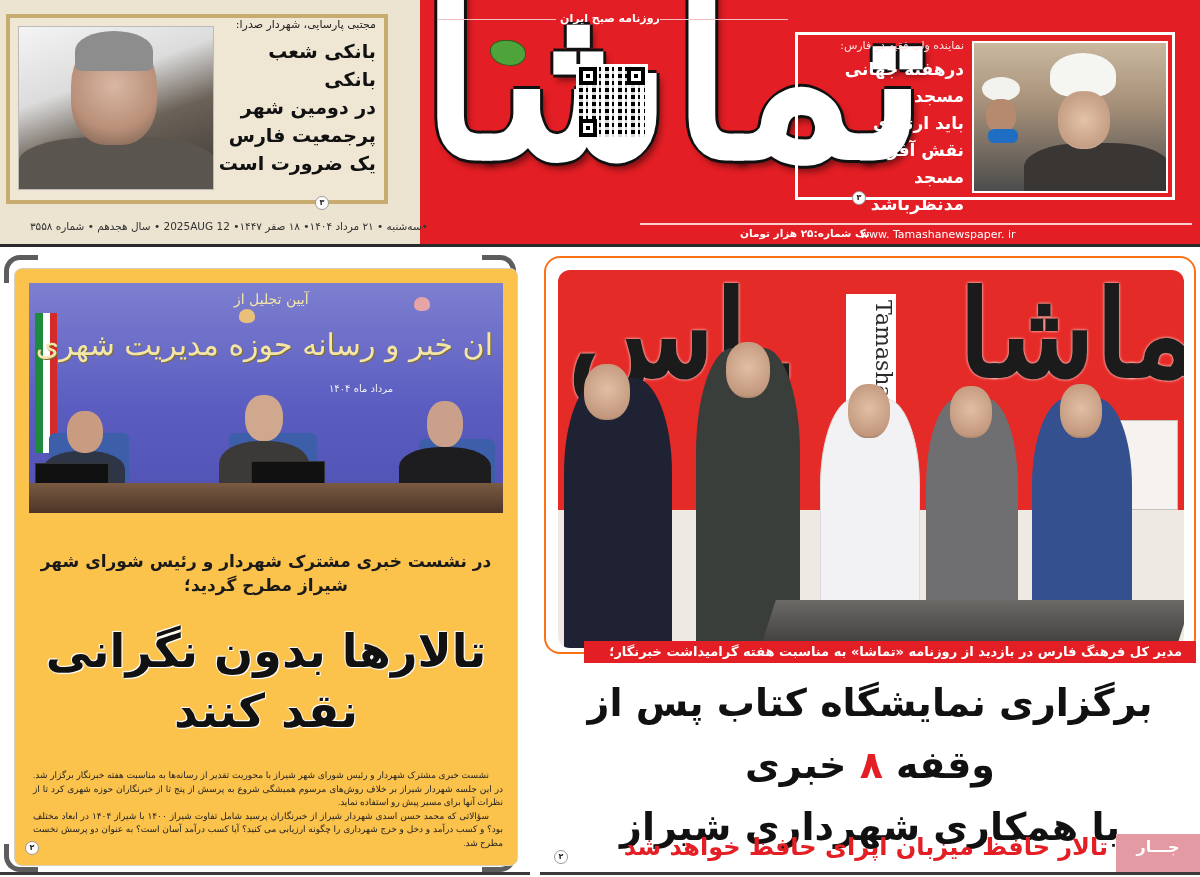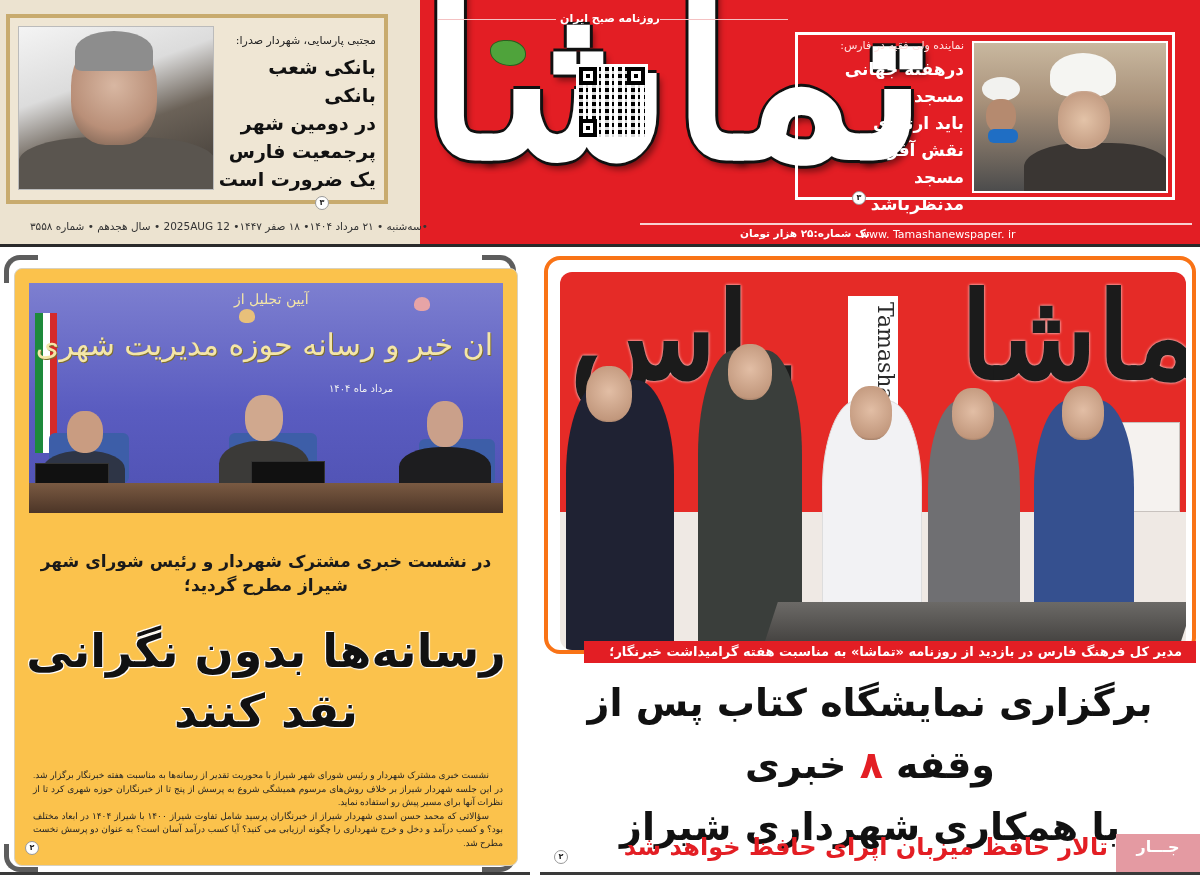--- a/index.html
+++ b/index.html
@@ -11,21 +11,21 @@
     .mast-left { position: absolute; left: 0; top: 0; width: 420px; height: 244px; background: #ece3d0; }
     .mast-red { position: absolute; left: 420px; top: 0; width: 780px; height: 244px; background: #e31e24; }
     .mast-bottom-rule { position: absolute; left: 0; top: 244px; width: 1200px; height: 3px; background: #2a2a2a; }
 
     
     .teaser-beige { position: absolute; left: 6px; top: 14px; width: 382px; height: 190px; border: 4px solid #c8ab6e; background: #efe6d4; }
     .teaser-beige .photo { position: absolute; left: 8px; top: 8px; width: 196px; height: 164px; background: linear-gradient(160deg,#f4f4f4 0%,#dcdcdc 35%,#6b6258 60%,#3e3934 100%); border: 1px solid #bbb; overflow: hidden; }
     .teaser-beige .photo .head { position: absolute; left: 52px; top: 10px; width: 86px; height: 108px; border-radius: 45% 45% 40% 40%; background: radial-gradient(circle at 50% 45%, #d8b7a2 0%, #b98f78 60%, #6f5a4c 100%); }
     .teaser-beige .photo .hair { position: absolute; left: 56px; top: 4px; width: 78px; height: 40px; border-radius: 50% 50% 10% 10%; background: #8d8d8d; }
     .teaser-beige .photo .body { position: absolute; left: 0; top: 110px; width: 196px; height: 60px; border-radius: 40% 40% 0 0; background: #5a554f; }
-    .teaser-beige .text { position: absolute; right: 8px; top: 16px; width: 160px; text-align: right; direction: rtl; }
+    .teaser-beige .text { position: absolute; right: 8px; top: 0; width: 160px; text-align: right; direction: rtl; }
     .kicker-small { font-size: 11px; color: #222; margin-bottom: 6px; }
     .teaser-beige .headline { font-size: 19px; font-weight: bold; line-height: 28px; color: #111; }
     .page-dot { position: absolute; width: 14px; height: 14px; border-radius: 50%; background: #fff; border: 1px solid #999; font-size: 8px; font-weight: bold; text-align: center; line-height: 12px; color: #222; }
 
     .dateline { position: absolute; left: 8px; top: 220px; width: 420px; font-size: 10.5px; color: #333; direction: rtl; text-align: right; }
 
     
     .logo-wrap { position: absolute; left: 420px; top: 0; width: 360px; height: 244px; }
     .logo-glyph { position: absolute; left: 0px; top: -30px; font-family: "DejaVu Serif", serif; font-size: 220px; font-weight: bold; color: #ffffff; direction: rtl; line-height: 1; text-shadow: -3px 0 #111, 3px 0 #111, 0 3px #111, 0 -3px #111, 4px 6px 6px rgba(0,0,0,.45); }
     .iran-map { position: absolute; left: 490px; top: 40px; width: 36px; height: 26px; background: #4fa33b; border-radius: 40% 55% 45% 60%; border: 1px solid #2a5e1f; }
@@ -73,21 +73,21 @@
     .person { position: absolute; border-radius: 45% 45% 0 0; }
     .laptop { position: absolute; height: 40px; background: #111; border: 1px solid #333; }
     .seat { position: absolute; background: #3d5ea8; border-radius: 6px; }
 
     .yb-kicker { position: absolute; left: 20px; top: 280px; width: 462px; text-align: center; direction: rtl; font-size: 17px; font-weight: bold; line-height: 24px; color: #1a1a1a; }
     .yb-headline { position: absolute; left: 10px; top: 352px; width: 482px; text-align: center; direction: rtl; font-size: 46px; font-weight: bold; line-height: 60px; color: #111; text-shadow: 0 0 2px #fff, 0 0 2px #fff, 1px 1px 0 #fff, -1px -1px 0 #fff; }
     .yb-body { position: absolute; left: 18px; top: 500px; width: 470px; direction: rtl; text-align: justify; font-size: 9px; line-height: 13.5px; color: #222; }
     .yb-body p { text-indent: 14px; font-family: Liberation Serif, serif; }
 
     
-    .main-frame { position: absolute; left: 544px; top: 256px; width: 652px; height: 398px; border: 4px solid #f97316; border-radius: 16px; background: #fff; }
+    .main-frame { position: absolute; left: 544px; top: 256px; width: 652px; height: 398px; border: 2px solid #f97316; border-radius: 16px; background: #fff; }
     .main-photo { position: absolute; left: 12px; top: 12px; width: 626px; height: 378px; border-radius: 12px; overflow: hidden; background: #ffffff; }
     .wall-red { position: absolute; left: 0; top: 0; width: 626px; height: 240px; background: #e52b27; }
     .wall-lower { position: absolute; left: 0; top: 240px; width: 626px; height: 138px; background: #efe9e4; }
     .wall-callig { position: absolute; top: 4px; font-family: "DejaVu Serif", serif; font-weight: bold; color: #1b1b1b; font-size: 120px; line-height: 1; direction: rtl; text-shadow: 0 0 3px #fff; }
     .tam-logo { position: absolute; left: 288px; top: 24px; width: 50px; height: 110px; background: #fff; color: #2a2a2a; writing-mode: vertical-rl; font-family: "DejaVu Serif", serif; font-size: 22px; text-align: center; }
     .wall-poster { position: absolute; width: 60px; height: 90px; background: #f5f2ef; border: 1px solid #c8c2be; }
     .man { position: absolute; bottom: 0; border-radius: 35% 35% 0 0; }
     .man-head { position: absolute; border-radius: 45%; background: radial-gradient(circle at 50% 45%,#e2bea5 0%,#c1977c 75%,#5a4537 100%); }
     .desk { position: absolute; left: 210px; top: 330px; width: 416px; height: 48px; background: linear-gradient(180deg,#6c6a67,#3e3c3a); transform: skewX(-18deg); }
 
@@ -189,21 +189,21 @@
     <div class="person" style="left:216px; top:112px; width:38px; height:46px; border-radius:45%; background:#d0a88e;"></div>
     <div class="person" style="left:370px; top:164px; width:92px; height:44px; background:#1d1d1f;"></div>
     <div class="person" style="left:398px; top:118px; width:36px; height:46px; border-radius:45%; background:#caa08a;"></div>
     <div class="laptop" style="left:6px; top:180px; width:74px;"></div>
     <div class="laptop" style="left:222px; top:178px; width:74px;"></div>
     <div class="table-desk"></div>
   </div>
 
   <div class="yb-kicker">در نشست خبری مشترک شهردار و رئیس شورای شهر شیراز مطرح گردید؛</div>
   <h2 class="yb-headline">
-    <div>رسانه‌ها بدون نگرانی</div>
+    <div>تالار‌ها بدون نگرانی</div>
     <div>نقد کنند</div>
   </h2>
   <div class="yb-body">
     <p>نشست خبری مشترک شهردار و رئیس شورای شهر شیراز با محوریت تقدیر از رسانه‌ها به مناسبت هفته خبرنگار برگزار شد. در این جلسه شهردار شیراز بر خلاف روش‌های مرسوم همیشگی شروع به پرسش از پنج تا از خبرنگاران حوزه شهری کرد تا از نظرات آنها برای مسیر پیش رو استفاده نماید.</p>
     <p>سؤالاتی که محمد حسن اسدی شهردار شیراز از خبرنگاران پرسید شامل تفاوت شیراز ۱۴۰۰ با شیراز ۱۴۰۴ در ابعاد مختلف بود؟ و کسب درآمد و دخل و خرج شهرداری را چگونه ارزیابی می کنید؟ آیا کسب درآمد آسان است؟ به عنوان دو پرسش نخست مطرح شد.</p>
   </div>
   <span class="page-dot" style="left:10px; top:572px;">۲</span>
 </article>
 
 <div class="main-frame">

